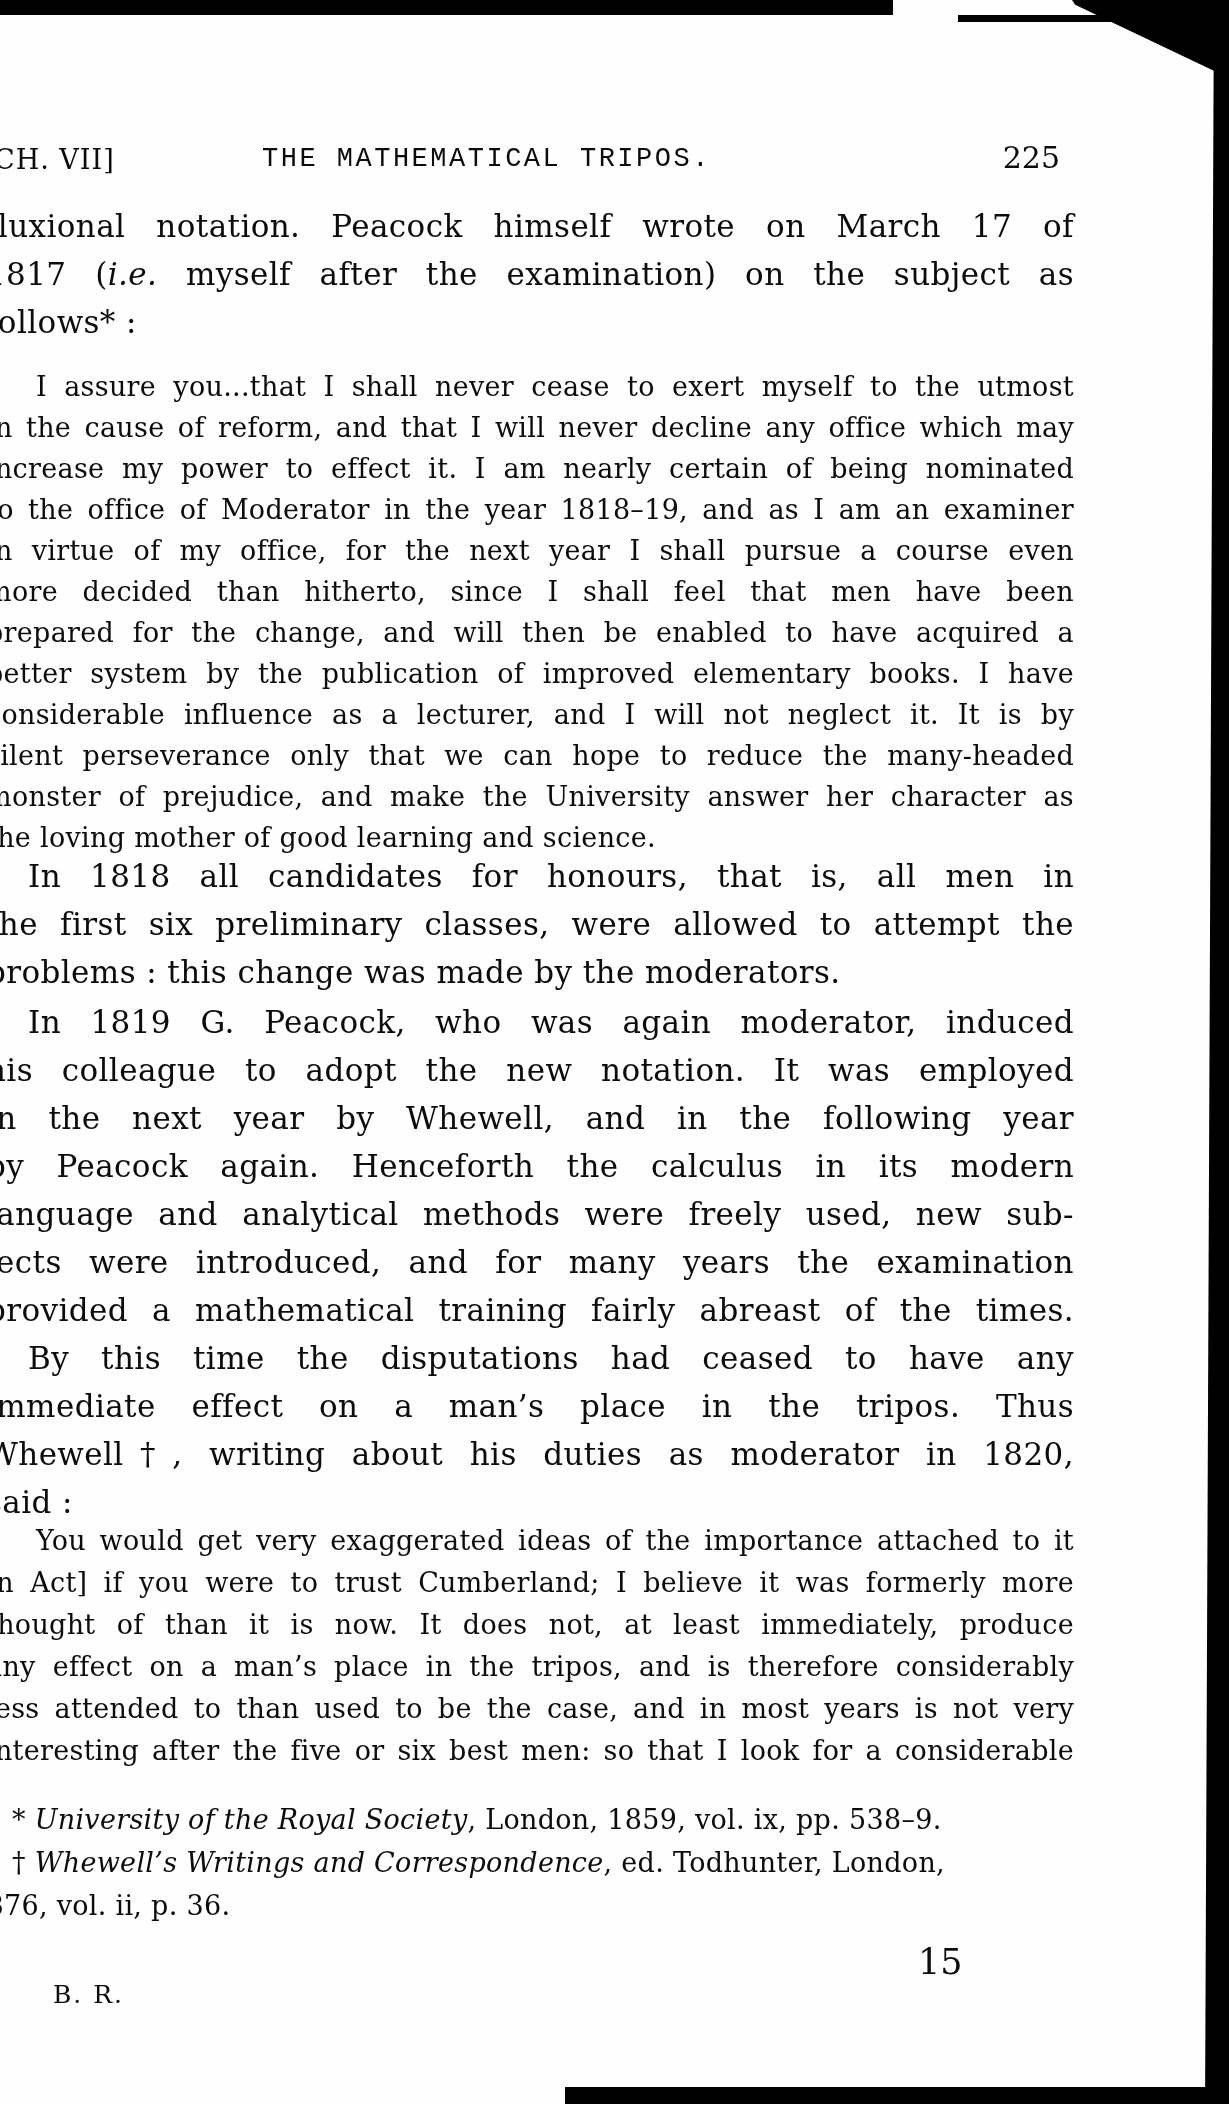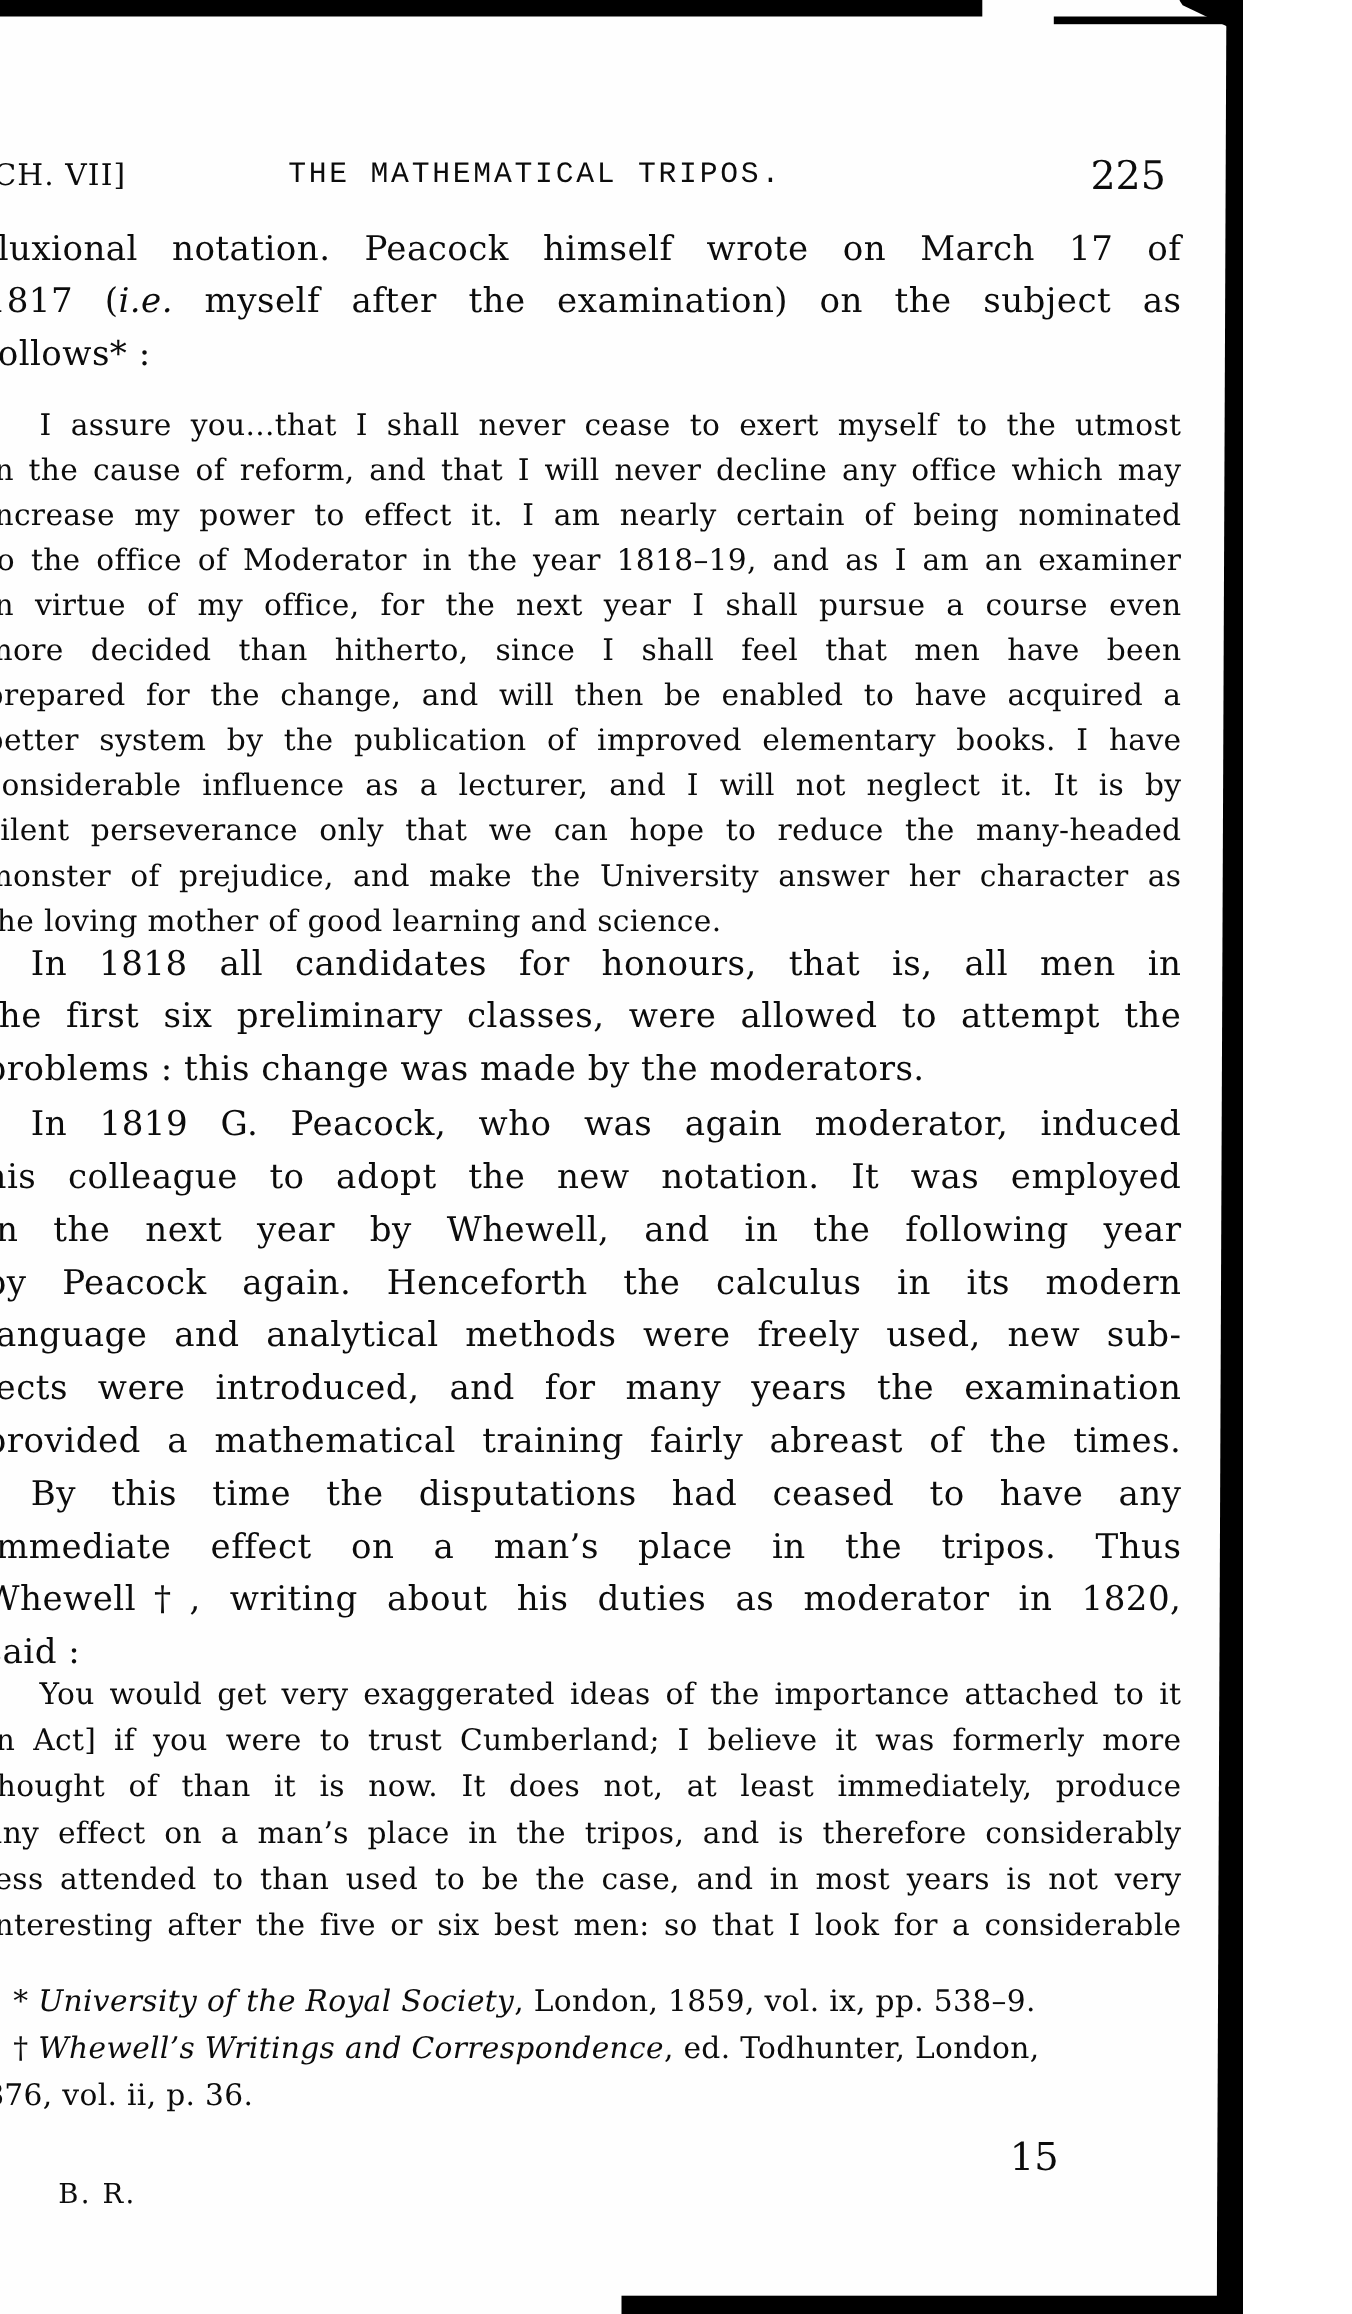--- a/index.html
+++ b/index.html
@@ -1,17 +1,17 @@
 <!DOCTYPE html>
 <html><head>
 <meta charset="utf-8">
 <style>
   html,body{margin:0;padding:0;}
   body{width:1229px;height:2104px;overflow:hidden;background:#ffffff;}
-  .page{position:relative;width:1130px;height:2104px;background:#fefefe;overflow:hidden;
+  .page{position:relative;width:1229px;height:2104px;background:#fefefe;overflow:hidden;
         font-family:"DejaVu Serif","Liberation Serif",serif;color:#0c0c0c;}
 
   
   .edge{position:absolute;background:#000;}
   #edge-top{left:0;top:0;width:893px;height:15px;}
   #edge-top-thin{left:958px;top:15px;width:271px;height:7px;}
   #edge-corner{left:1072px;top:0;width:157px;height:78px;
                clip-path:polygon(0 0,100% 0,100% 100%,2% 6%);}
   #edge-right{right:0;top:0;width:26px;height:2104px;
               clip-path:polygon(42% 0,100% 0,100% 100%,8% 100%);}
@@ -25,21 +25,21 @@
   .small{font-size:27px;line-height:41px;letter-spacing:.3px;}
   .ind-main{text-indent:42px;}
   .ind-small{text-indent:50px;}
   .fn-ind{padding-left:26px;}
   .clip-more{position:relative;margin-left:-17px;width:calc(100% + 17px);}
   .it{font-style:italic;}
 
   #header{top:138px;left:-6px;width:1080px;height:52px;position:absolute;}
   #chapter{position:absolute;left:0;top:6px;font-size:27px;letter-spacing:1px;}
   #running-title{position:absolute;left:268px;top:6px;font-size:27px;letter-spacing:2.5px;font-family:Liberation Mono, monospace;}
-  #pagenum{position:absolute;right:14px;top:2px;font-size:36px;}
+  #pagenum{position:absolute;right:14px;top:2px;font-size:30px;}
 
   #p1{top:202px;}
   #q1{top:366px;line-height:41px;}
   #p2{top:852px;}
   #p3{top:998px;}
   #p4{top:1334px;}
   #q2{top:1520px;line-height:42px;}
   #fns{top:1798px;line-height:43px;}
 
   #sig{position:absolute;left:53px;top:1980px;font-size:25px;letter-spacing:2px;}

